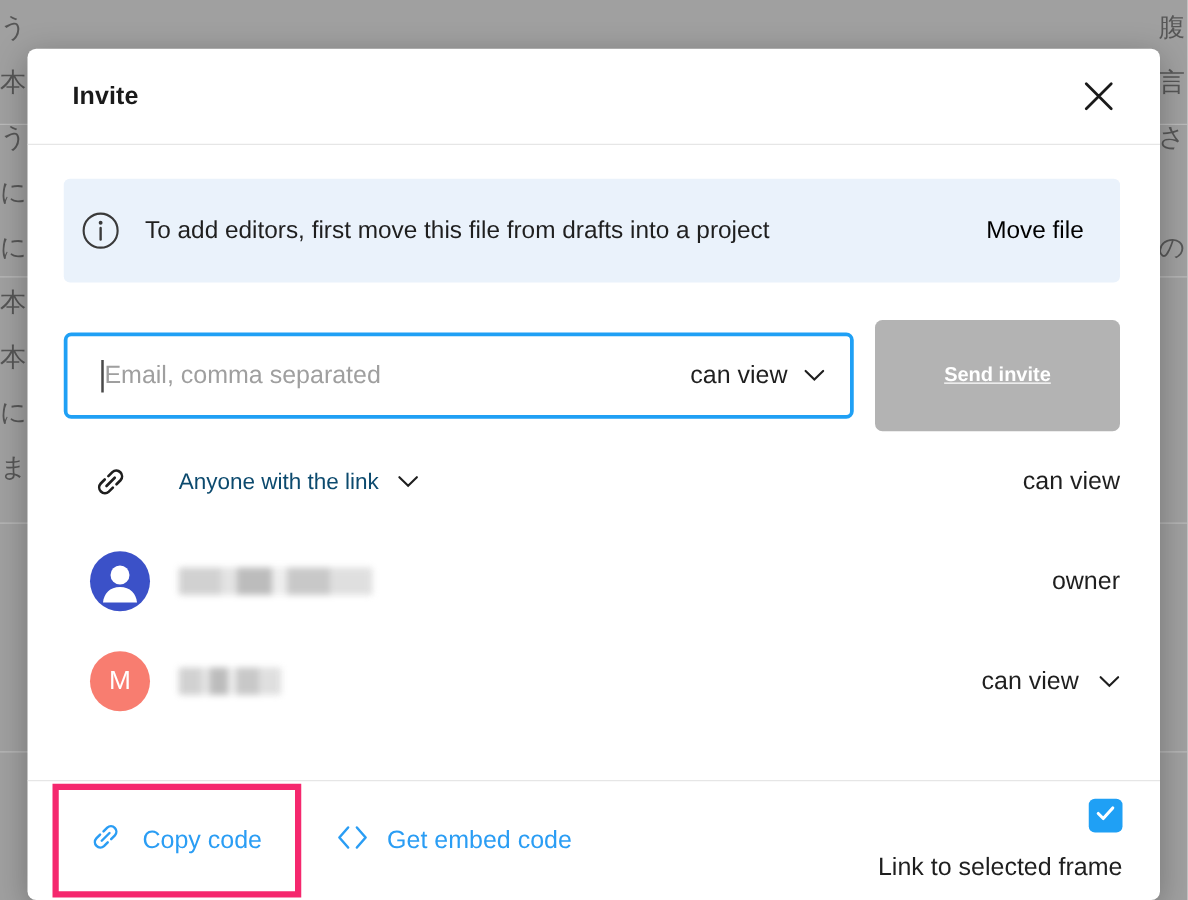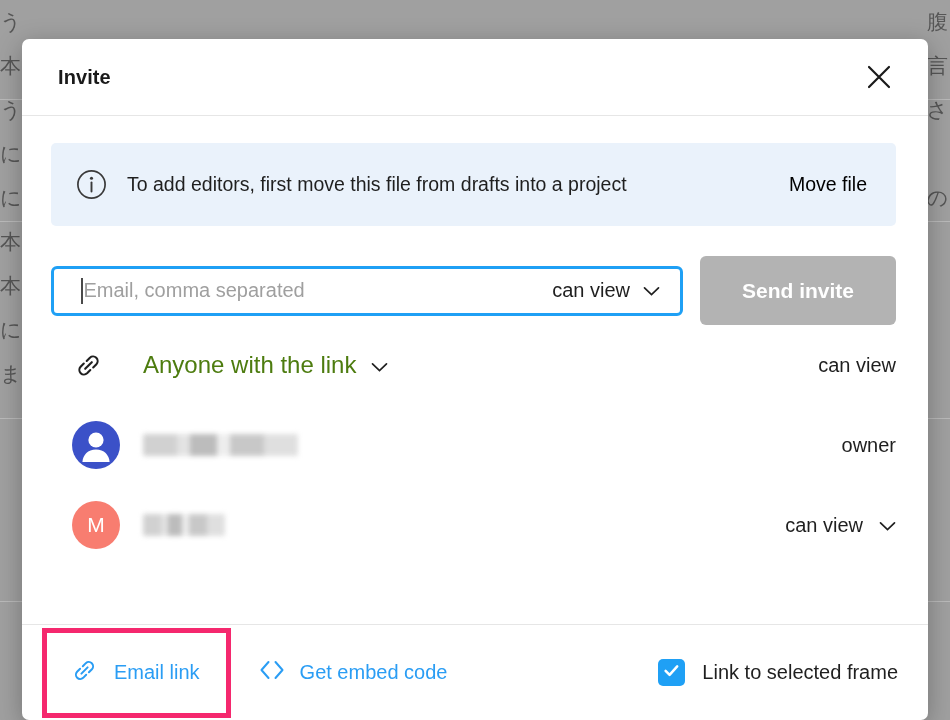--- a/index.html
+++ b/index.html
@@ -107,21 +107,21 @@
     padding: 27px 32px 0 29px;
   }
 
   
   .banner {
     display: flex;
     align-items: center;
     background: #eaf2fb;
     border-radius: 5px;
     height: 83px;
-    padding: 0 29px 0 25px;
+    padding: 0 29px 0 14px;
   }
   .banner-icon { flex: none; display: flex; }
   .banner-text {
     font-size: 19.5px;
     color: #1f1f1f;
     margin-left: 20px;
   }
   .banner-link {
     margin-left: auto;
     font-size: 19.5px;
@@ -132,21 +132,21 @@
 
   
   .invite-row {
     display: flex;
     align-items: center;
     margin-top: 30px;
     gap: 17px;
   }
   .email-field {
     flex: 1 1 auto;
-    height: 50px;
+    height: 69px;
     border: 3px solid #1fa0f5;
     border-radius: 6px;
     display: flex;
     align-items: center;
     padding: 0 20px 0 27px;
     background: #fff;
     position: relative;
   }
   .caret {
     width: 1.5px;
@@ -164,51 +164,52 @@
     display: flex;
     align-items: center;
     gap: 13px;
     font-size: 20px;
     color: #1f1f1f;
     cursor: pointer;
   }
   .send-btn {
     flex: none;
     width: 196px;
-    height: 69px;
+    height: 89px;
     background: #b3b3b3;
     color: #ffffff;
-    font-size: 21px;
+    font-size: 16px;
     font-weight: bold;
     border: none;
     border-radius: 6px;
     font-family: inherit;
     cursor: default;
+    text-decoration: underline;
   }
 
   
   .share-row {
     display: flex;
     align-items: center;
     height: 80px;
     padding-left: 21px;
   }
   .row-icon {
     flex: none;
     width: 46px;
     display: flex;
     align-items: center;
   }
   .row-label {
     display: flex;
     align-items: center;
     gap: 15px;
     margin-left: 25px;
-    font-size: 24px;
-    color: #4d7c0f;
+    font-size: 18px;
+    color: #0c4a6e;
     cursor: pointer;
   }
   .row-right {
     margin-left: auto;
     font-size: 20px;
     color: #1f1f1f;
     display: flex;
     align-items: center;
     gap: 16px;
   }
@@ -264,23 +265,24 @@
     padding: 22px 26px 22px 22px;
     margin-left: -16px;
     border: 5px solid #f5286e;
     background: #fff;
   }
   .embed-action { margin-left: 27px; text-align: center; }
 
   .frame-toggle {
     margin-left: auto;
     display: flex;
-    align-items: center;
+    align-items: flex-end;
     gap: 17px;
     cursor: pointer;
+    flex-direction: column;
   }
   .checkbox {
     width: 27px;
     height: 27px;
     border-radius: 5px;
     background: #1fa0f5;
     display: flex;
     align-items: center;
     justify-content: center;
     flex: none;
@@ -408,21 +410,21 @@
 
     <div class="copy-link-wrap">
       <button class="foot-action">
         <span>
           <svg width="31" height="31" viewBox="0 0 33 33">
             <path d="M13.2 19.8 L19.8 13.2" stroke="#2a9df4" stroke-width="2.1" stroke-linecap="round" fill="none"></path>
             <path d="M11.8 14.6 L8.6 17.8 a4.6 4.6 0 0 0 6.5 6.5 l3.2 -3.2" stroke="#2a9df4" stroke-width="2.1" fill="none" stroke-linecap="round"></path>
             <path d="M21.2 18.4 L24.4 15.2 a4.6 4.6 0 0 0 -6.5 -6.5 l-3.2 3.2" stroke="#2a9df4" stroke-width="2.1" fill="none" stroke-linecap="round"></path>
           </svg>
         </span>
-        <span>Email link</span>
+        <span>Copy code</span>
       </button>
     </div>
 
     <button class="foot-action embed-action">
       <span>
         <svg width="28" height="22" viewBox="0 0 28 22">
           <path d="M10.5 3 L3.5 11 L10.5 19" fill="none" stroke="#2a9df4" stroke-width="2" stroke-linecap="round" stroke-linejoin="round"></path>
           <path d="M17.5 3 L24.5 11 L17.5 19" fill="none" stroke="#2a9df4" stroke-width="2" stroke-linecap="round" stroke-linejoin="round"></path>
         </svg>
       </span>

